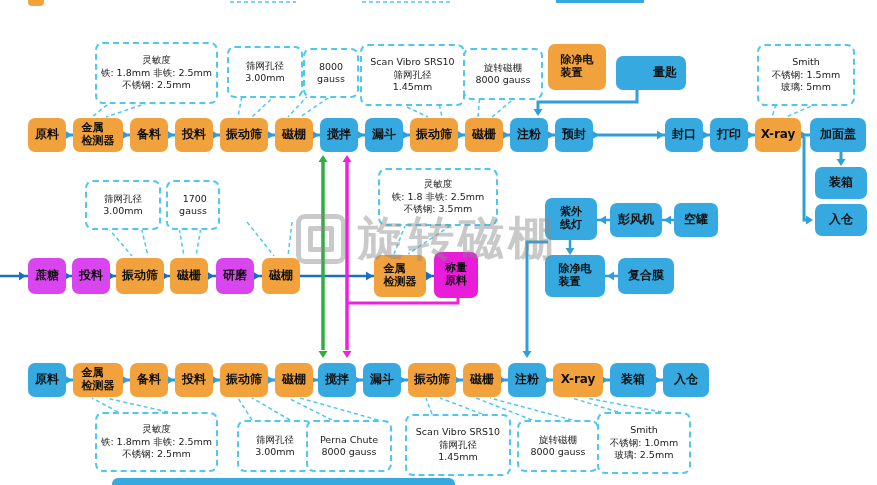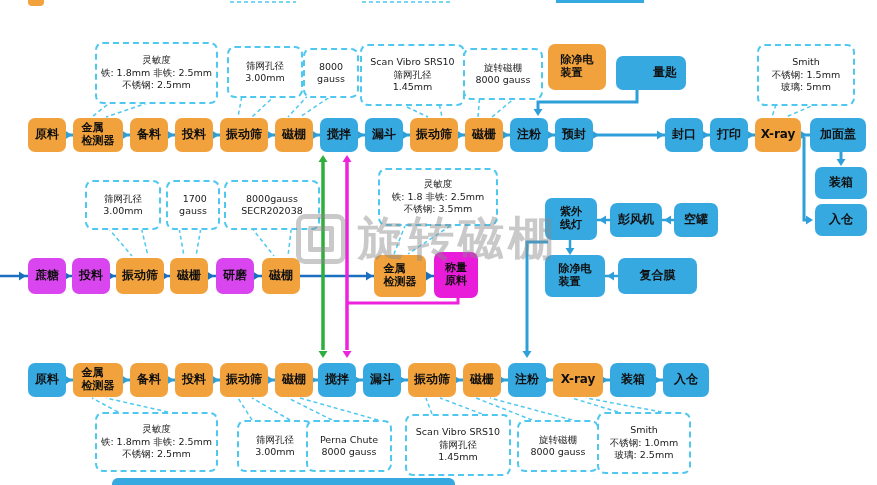--- a/index.html
+++ b/index.html
@@ -197,28 +197,26 @@
 检测器</div>
   <div class="node magenta s2" style="left:434px;top:252px;width:44px;height:46px;">称量
 原料</div>
 
   <div class="node blue" style="left:610px;top:203px;width:52px;height:34px;">彭风机</div>
   <div class="node blue s2" style="left:545px;top:198px;width:52px;height:42px;">紫外
 线灯</div>
   <div class="node blue" style="left:674px;top:203px;width:44px;height:34px;">空罐</div>
   <div class="node blue s2" style="left:545px;top:255px;width:60px;height:42px;">除净电
 装置</div>
-  <div class="node blue" style="left:618px;top:258px;width:79px;height:36px;">复合膜</div>
+  <div class="node blue" style="left:618px;top:258px;width:56px;height:36px;">复合膜</div>
 
   <div class="note" style="left:85px;top:180px;width:68px;height:42px;">筛网孔径
 3.00mm</div>
   <div class="note" style="left:166px;top:180px;width:46px;height:42px;text-align:right;">1700
 gauss</div>
-  <div class="note" style="left:224px;top:180px;width:88px;height:42px;">8000gauss
-SECR202038</div>
   <div class="note" style="left:378px;top:168px;width:112px;height:50px;">灵敏度
 铁: 1.8 非铁: 2.5mm
 不锈钢: 3.5mm</div>
 
   <div class="node blue" style="left:28px;top:363px;width:38px;height:34px;">原料</div>
   <div class="node orange s2" style="left:73px;top:363px;width:50px;height:34px;">金属
 检测器</div>
   <div class="node orange" style="left:130px;top:363px;width:38px;height:34px;">备料</div>
   <div class="node orange" style="left:175px;top:363px;width:38px;height:34px;">投料</div>
   <div class="node orange" style="left:220px;top:363px;width:48px;height:34px;">振动筛</div>

